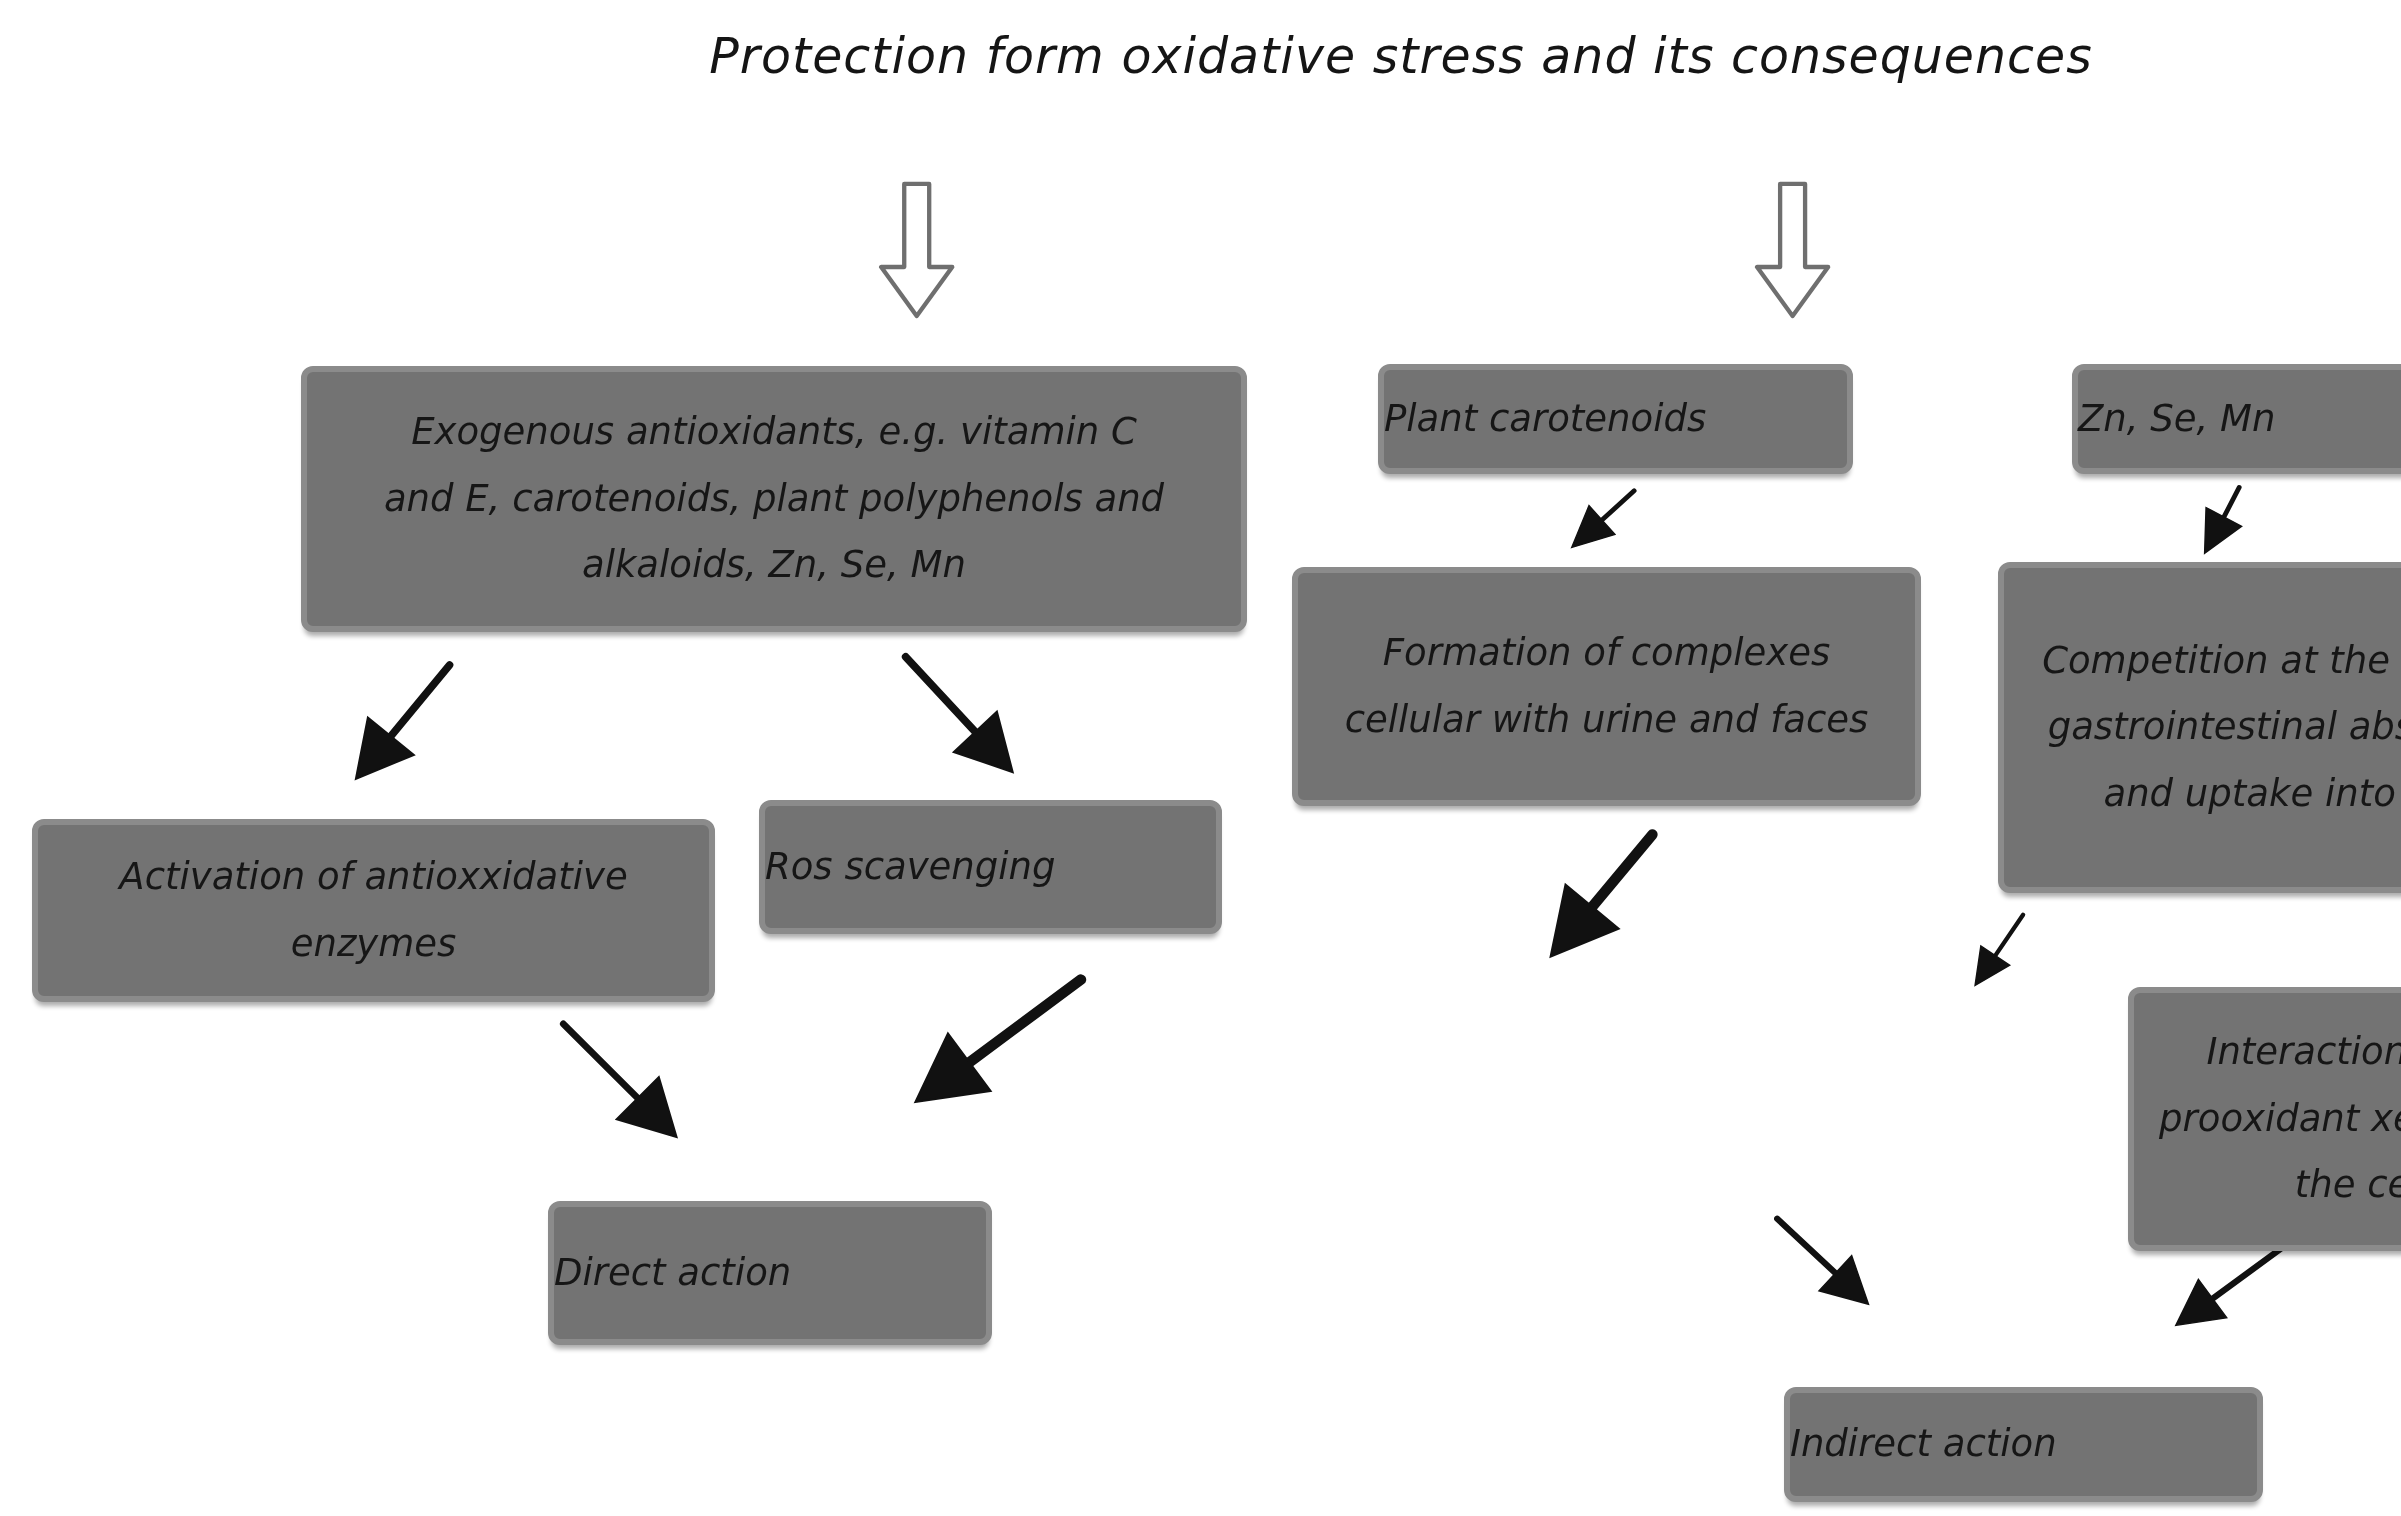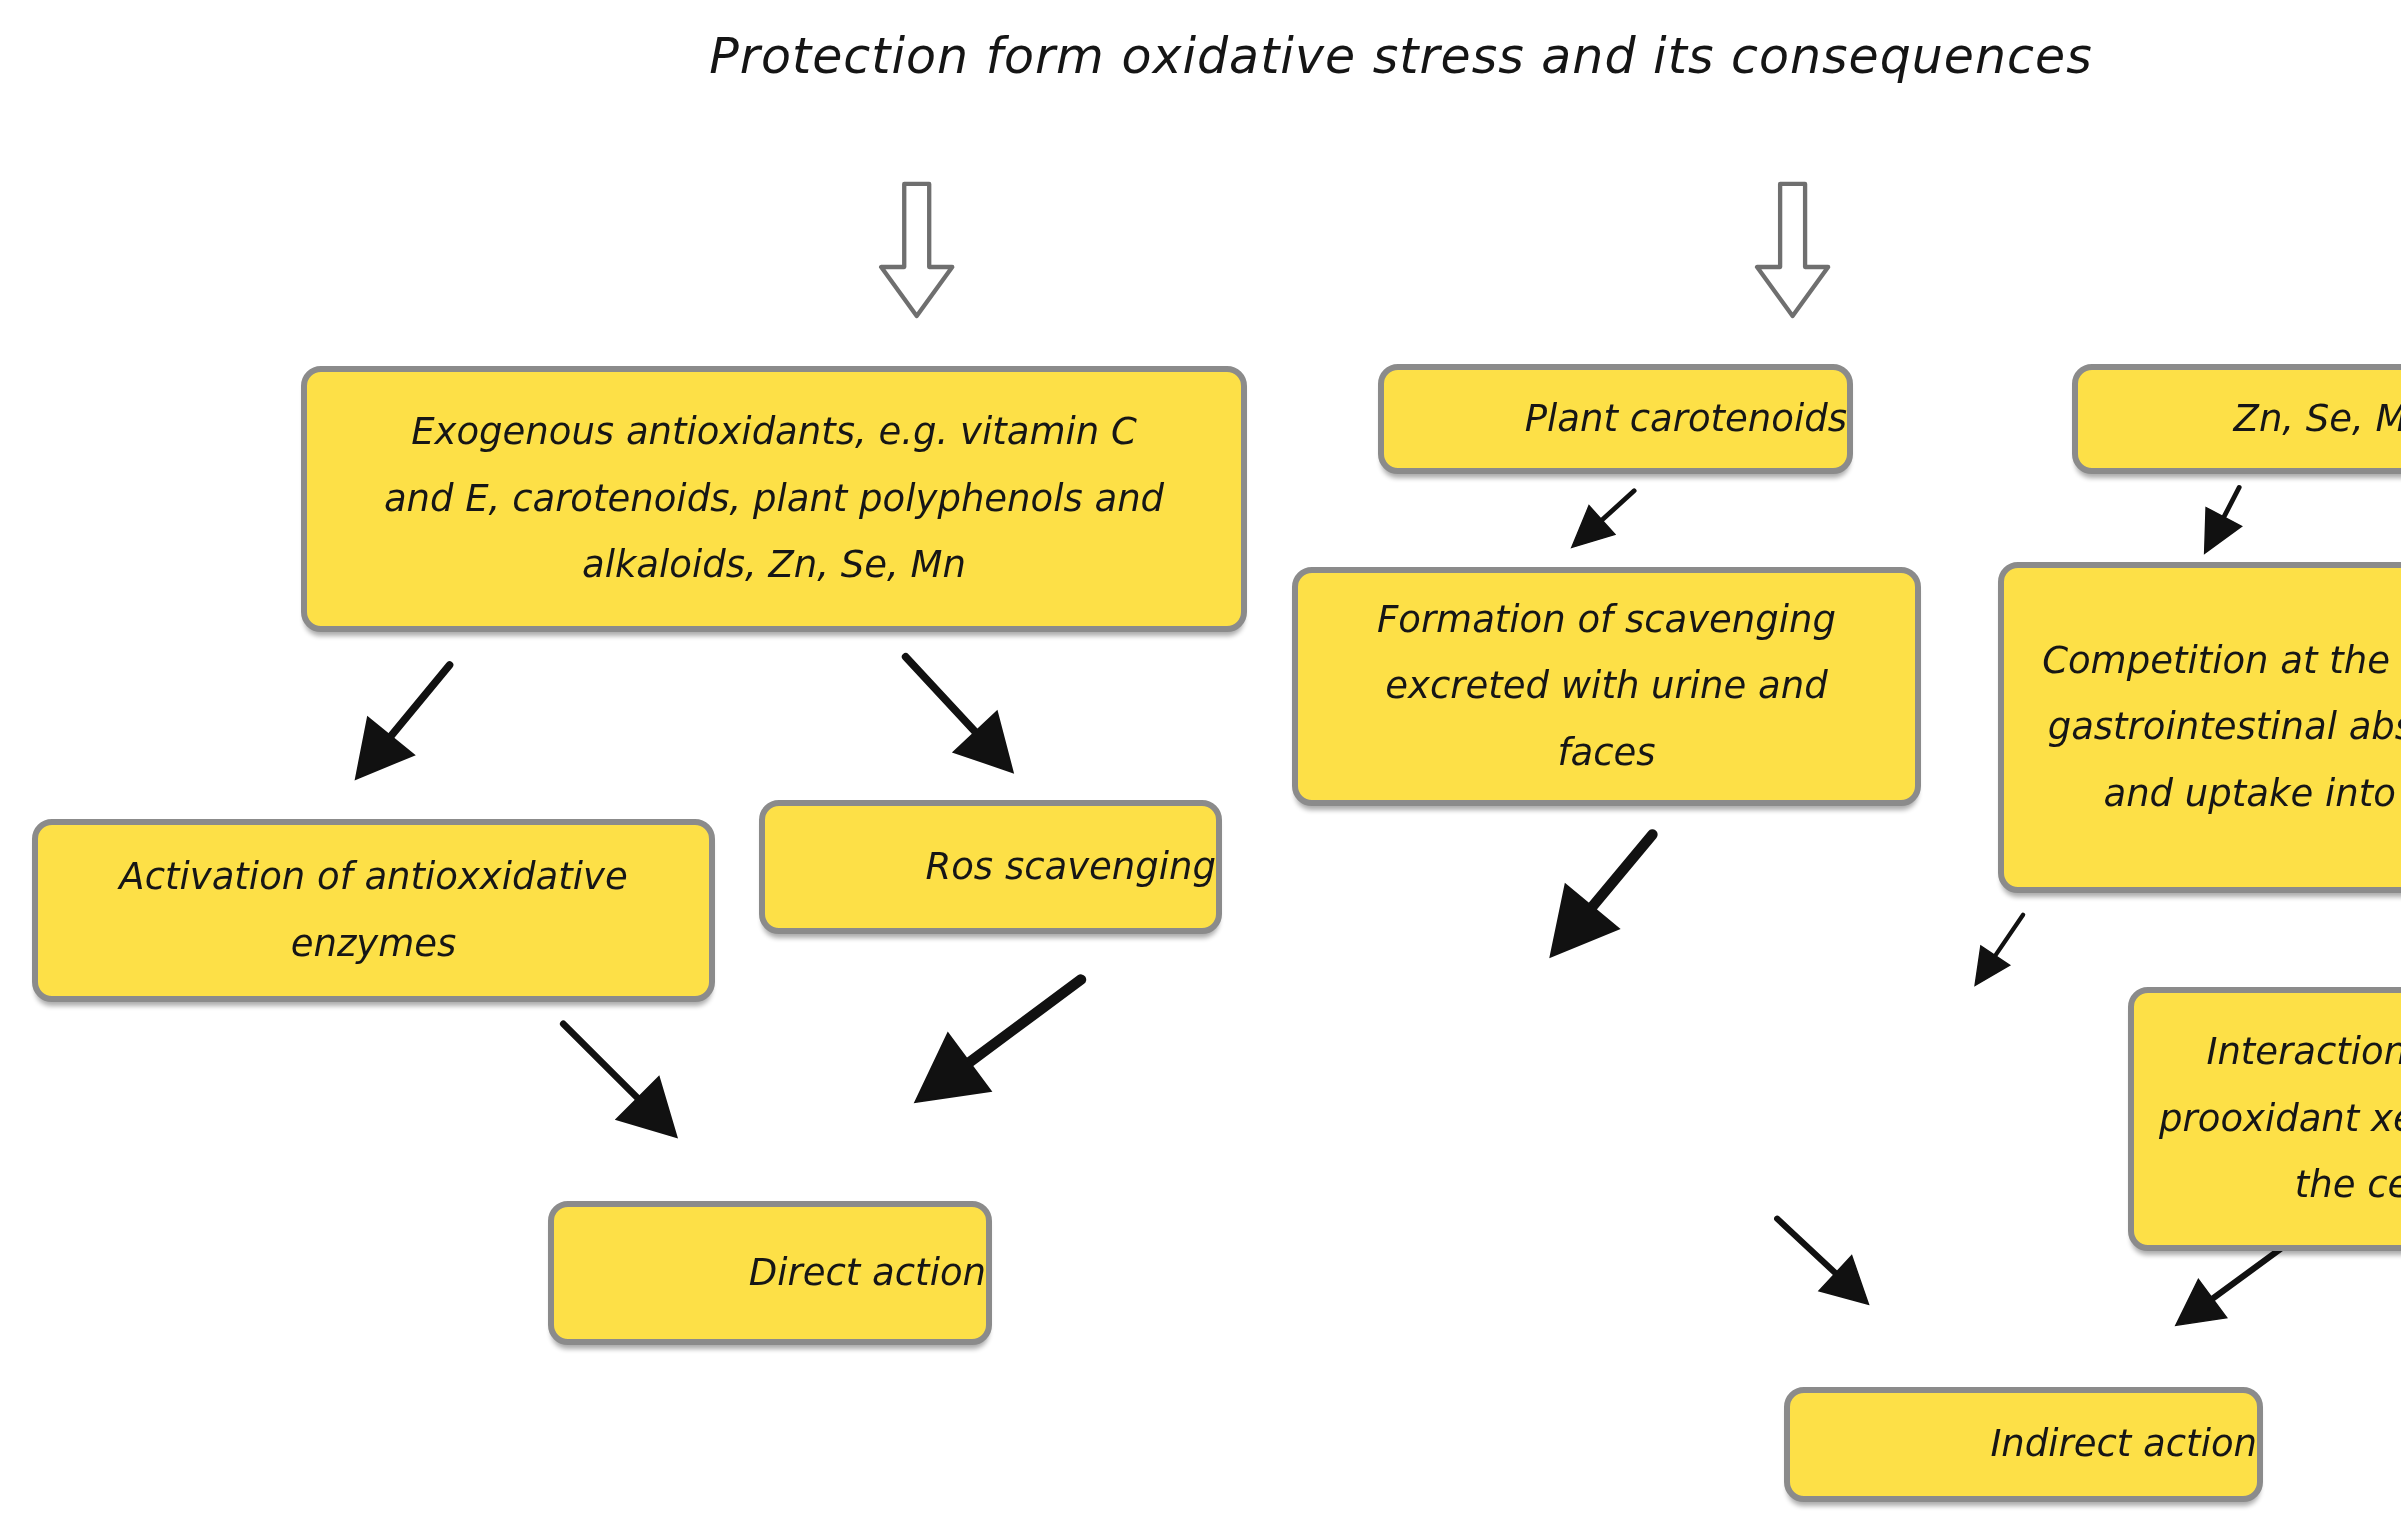--- a/index.html
+++ b/index.html
@@ -19,24 +19,24 @@
     letter-spacing:1px;
     color:#151515;
   }
   .arrow-layer{
     position:absolute;left:0;top:0;width:100%;height:100%;
   }
   .node{
     position:absolute;
     box-sizing:border-box;
     border:6.2px solid #8b8b8b;
-    border-radius:20px;
-    background:#fde047;
+    border-radius:12px;
+    background:#737373;
     color:#161616;
-    display:flex;align-items:center;justify-content:flex-end;
+    display:flex;align-items:center;justify-content:flex-start;
     text-align:center;
     font-size:37px;
     line-height:1.8;
     box-shadow:0 6.7px 4.8px -3.4px rgba(0,0,0,0.33);
   }
   .node span{display:block;}
   #n-exogenous  {left:301px;  top:366px;  width:946px; height:266px; padding:0 72px;}
   #n-plant      {left:1378px; top:364px;  width:475px;  height:110px;}
   #n-znsemn     {left:2072px; top:364px;  width:365px;  height:110px;}
   #n-formation  {left:1292px; top:567px; width:629px; height:239px; padding:0 34px;}
@@ -122,21 +122,21 @@
   <div class="node" id="n-exogenous">
     <span>Exogenous antioxidants, e.g. vitamin C and E, carotenoids, plant polyphenols and alkaloids, Zn, Se, Mn</span>
   </div>
   <div class="node" id="n-plant">
     <span>Plant carotenoids</span>
   </div>
   <div class="node" id="n-znsemn">
     <span>Zn, Se, Mn</span>
   </div>
   <div class="node" id="n-formation">
-    <span>Formation of scavenging excreted with urine and faces</span>
+    <span>Formation of complexes cellular with urine and faces</span>
   </div>
   <div class="node" id="n-competition">
     <span>Competition at the stage of gastrointestinal absorption and uptake into cells</span>
   </div>
   <div class="node" id="n-ros">
     <span>Ros scavenging</span>
   </div>
   <div class="node" id="n-activation">
     <span>Activation of antioxxidative enzymes</span>
   </div>

